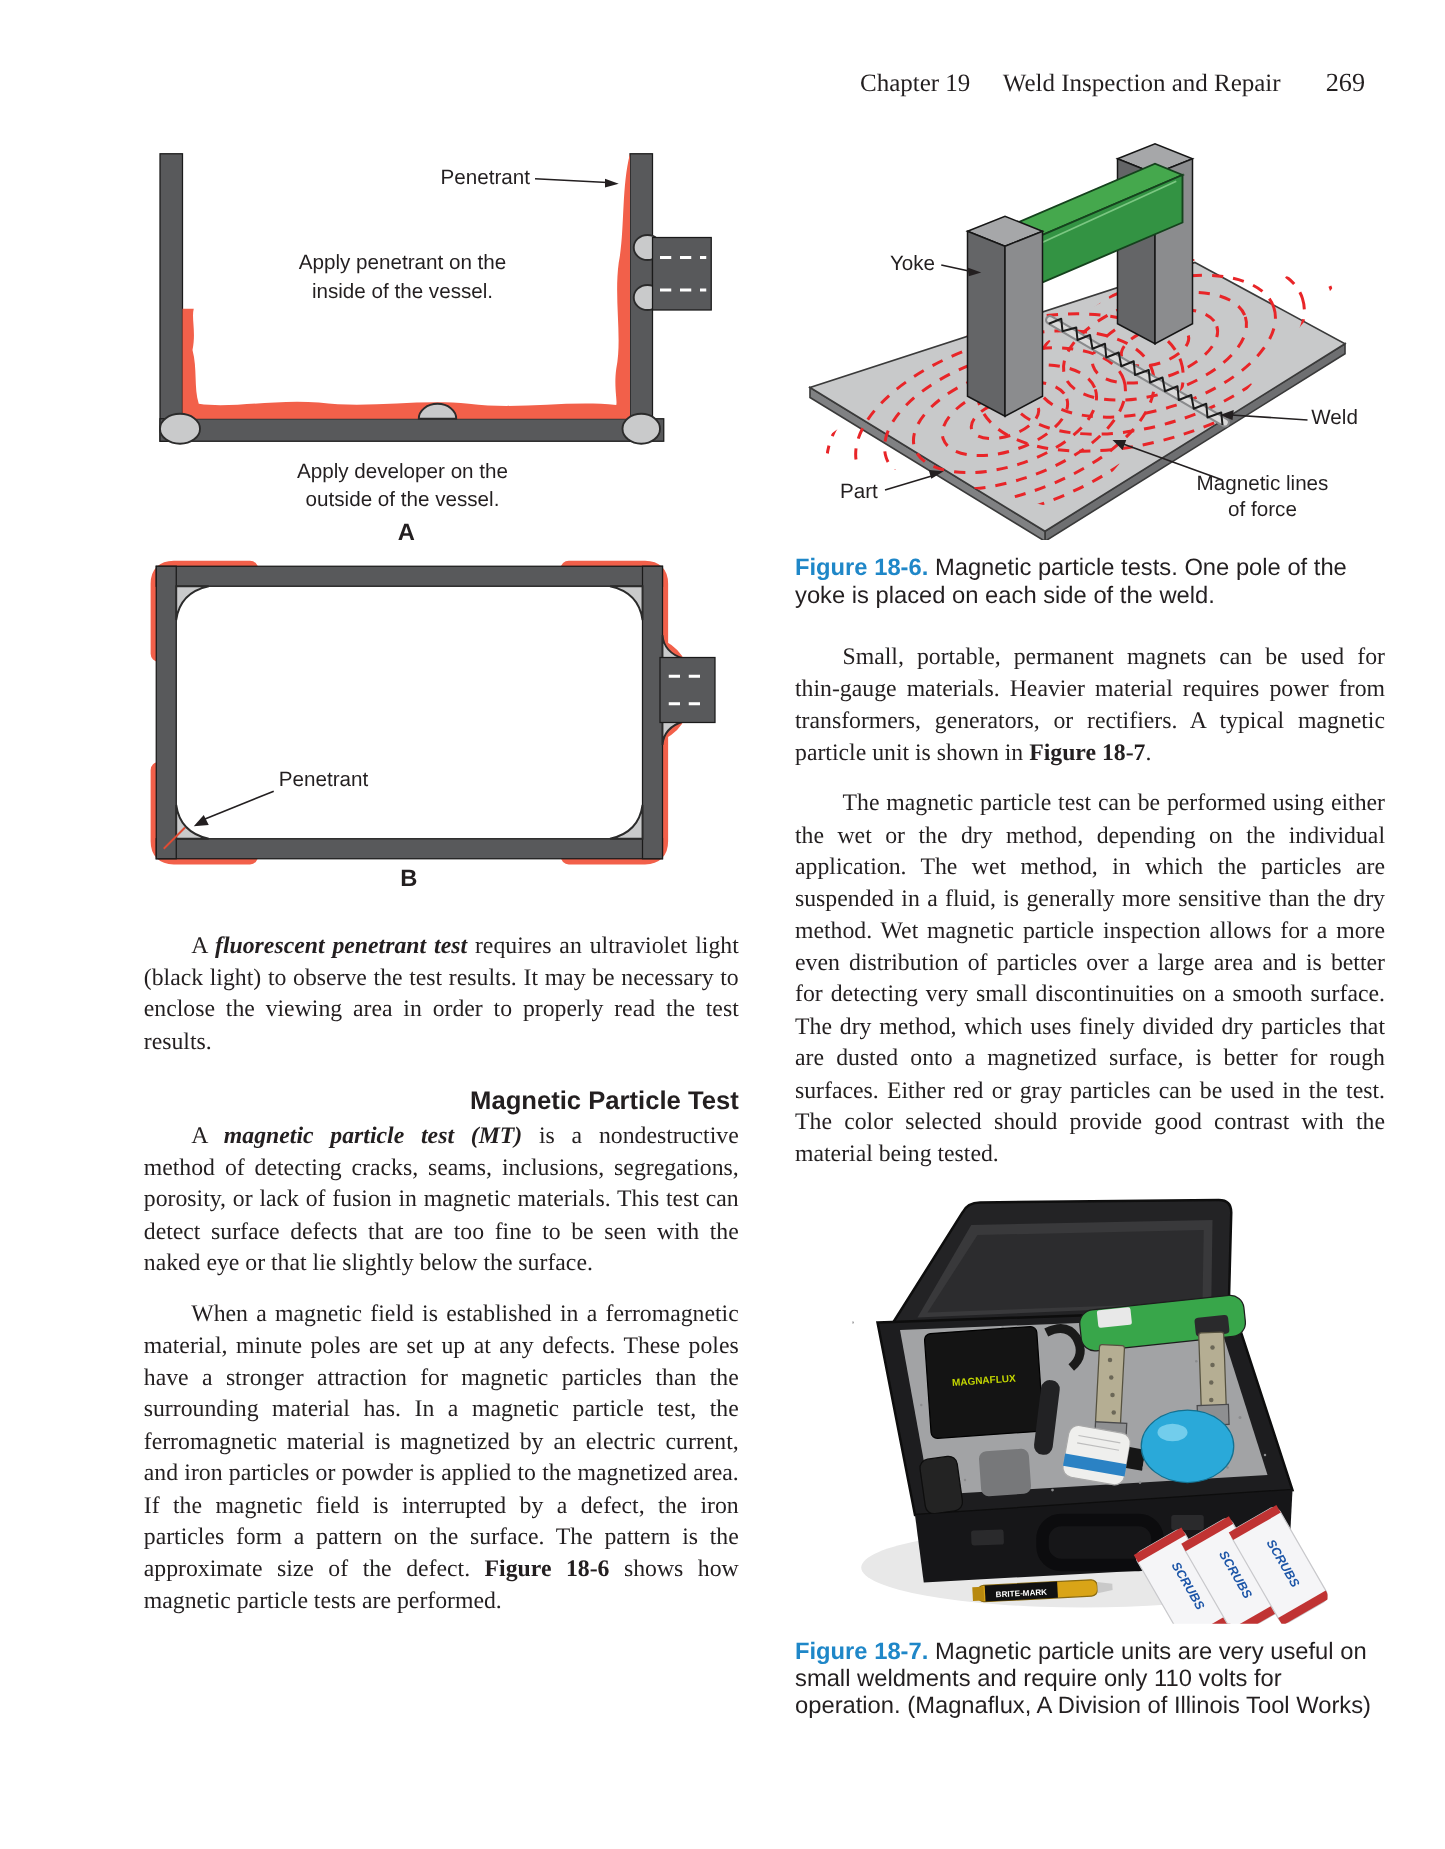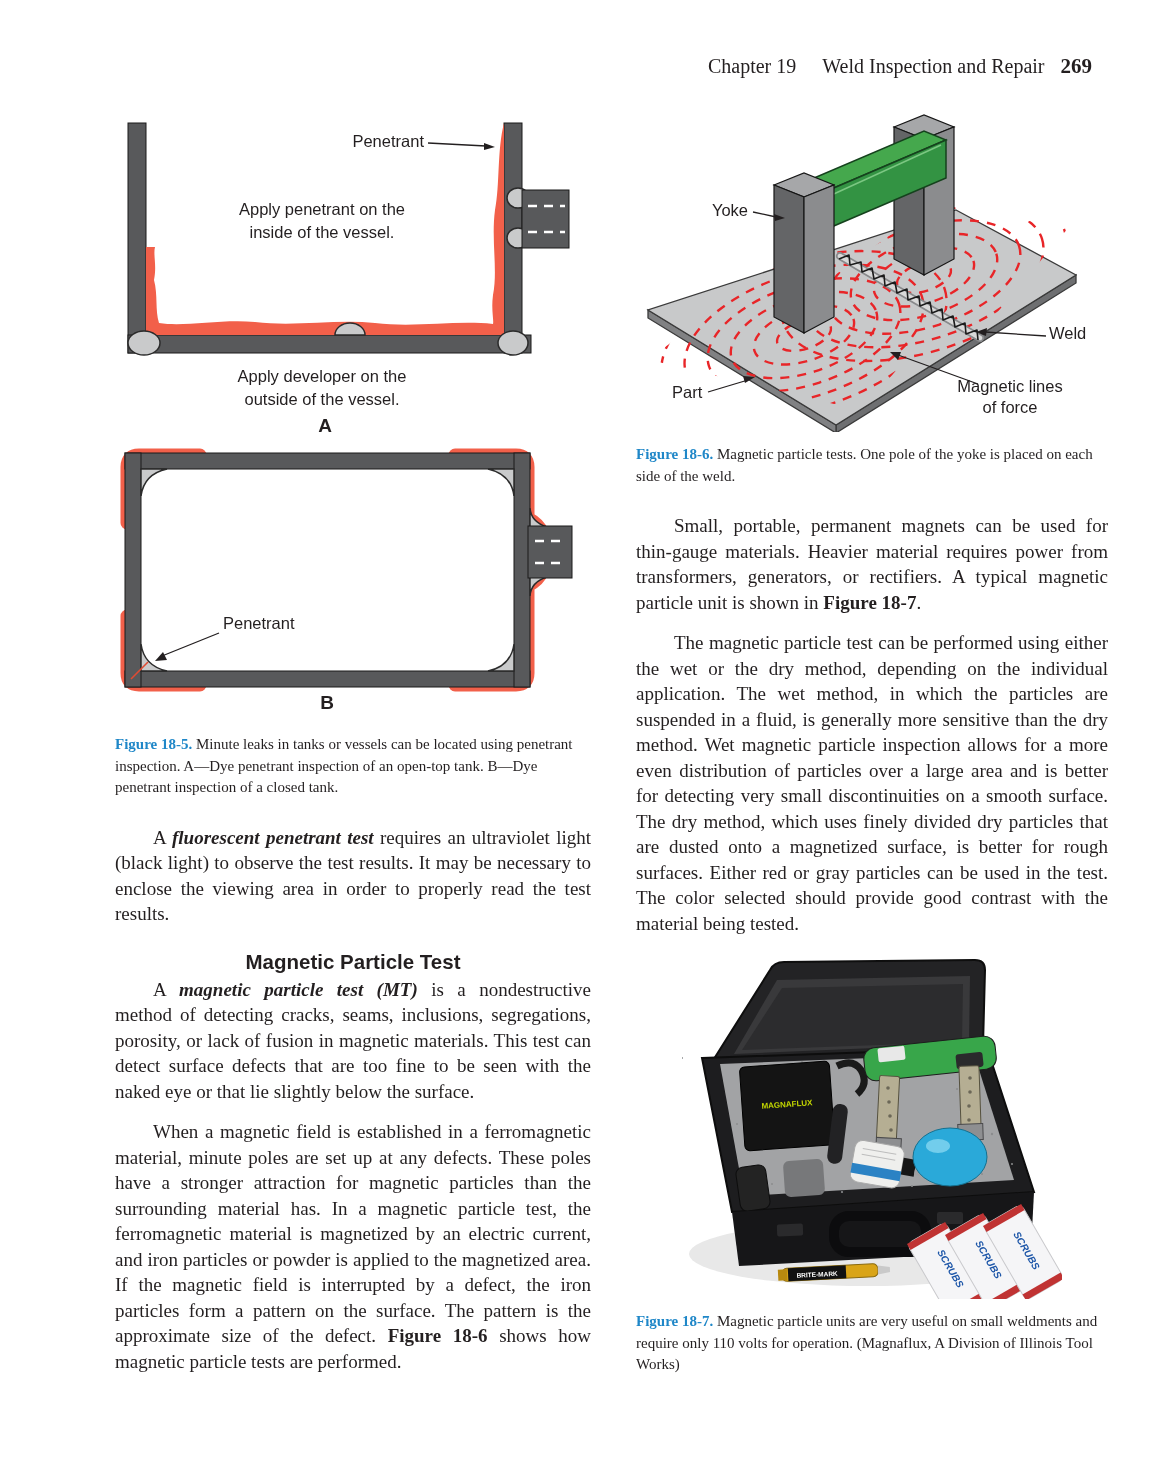--- a/index.html
+++ b/index.html
@@ -2,30 +2,30 @@
 <html><head>
 <meta charset="utf-8">
 <style>
   * { margin:0; padding:0; box-sizing:border-box; }
   html,body { background:#ffffff; }
   .page { position:relative; width:1156px; height:1479px; background:#fff;
           font-family:"Liberation Serif", serif; color:#231f20; overflow:hidden; }
   .runhead { position:absolute; top:54px; left:0; width:1092px; text-align:right;
              font-size:20px; color:#231f20; }
   .runhead .chap { margin-right:26px; }
-  .runhead .folio { font-weight:bold; font-size:21px; margin-left:16px; }
+  .runhead .folio { font-weight:normal; font-size:21px; margin-left:36px; }
   .col { position:absolute; top:0; }
   .col-left  { left:115px; width:476px; }
   .col-right { left:636px; width:472px; }
   .body-para { font-size:19px; line-height:25.5px; text-align:justify; text-indent:38px;margin-top:15px; }
   .term   { font-weight:bold; font-style:italic; }
   .figref { font-weight:bold; }
   .h2 { font-family:"Liberation Sans", sans-serif; font-size:20.5px; font-weight:bold;
-        line-height:26px; margin-top:22px; text-align:center; }
-  .caption { font-family:Liberation Serif, serif; font-size:15px;
+        line-height:26px; margin-top:22px; text-align:right; }
+  .caption { font-family:Liberation Sans, sans-serif; font-size:19px;
              line-height:21.5px; text-align:left; }
   .cap-label { color:#1f87c8; font-weight:bold; }
   .mt8{margin-top:8px}.mt12{margin-top:12px}.mt16{margin-top:16px}
   .mt18{margin-top:18px}.mt26{margin-top:26px}.mt2{margin-top:2px}
   svg { display:block; }
   svg text { font-family:"Liberation Sans", sans-serif; }
   .dlabel { font-size:16.5px; fill:#231f20; }
   .dnote  { font-size:16.5px; fill:#231f20; text-anchor:middle; }
   .dpanel { font-size:19px; font-weight:bold; fill:#231f20; text-anchor:middle; }
   .aline { stroke:#231f20; stroke-width:1.3; fill:none; }
@@ -114,21 +114,20 @@
           <line x1="420" y1="115" x2="452" y2="115"></line>
         </g>
       </g>
 
       <text class="dlabel" x="108" y="181">Penetrant</text>
       <line class="aline" x1="104" y1="185" x2="47" y2="208"></line>
       <polygon class="ahead" points="40,213 48,204 52,212"></polygon>
       <text class="dpanel" x="212" y="261">B</text>
     </svg>
 
-    <p class="caption mt16"><span class="cap-label">Figure 18-5.</span><span> Minute leaks in tanks or vessels can be located using penetrant inspection. A—Dye penetrant inspection of an open-top tank. B—Dye penetrant inspection of a closed tank.</span></p>
 
     <p class="body-para mt26"><span>A </span><span class="term">fluorescent penetrant test</span><span> requires an ultraviolet light (black light) to observe the test results. It may be necessary to enclose the viewing area in order to properly read the test results.</span></p>
 
     <h2 class="h2">Magnetic Particle Test</h2>
 
     <p class="body-para mt2"><span>A </span><span class="term">magnetic particle test (MT)</span><span> is a nondestructive method of detecting cracks, seams, inclusions, segregations, porosity, or lack of fusion in magnetic materials. This test can detect surface defects that are too fine to be seen with the naked eye or that lie slightly below the surface.</span></p>
 
     <p class="body-para"><span>When a magnetic field is established in a ferromagnetic material, minute poles are set up at any defects. These poles have a stronger attraction for magnetic particles than the surrounding material has. In a magnetic particle test, the ferromagnetic material is magnetized by an electric current, and iron particles or powder is applied to the magnetized area. If the magnetic field is interrupted by a defect, the iron particles form a pattern on the surface. The pattern is the approximate size of the defect. </span><span class="figref">Figure 18-6</span><span> shows how magnetic particle tests are performed.</span></p>
   </div>
 

